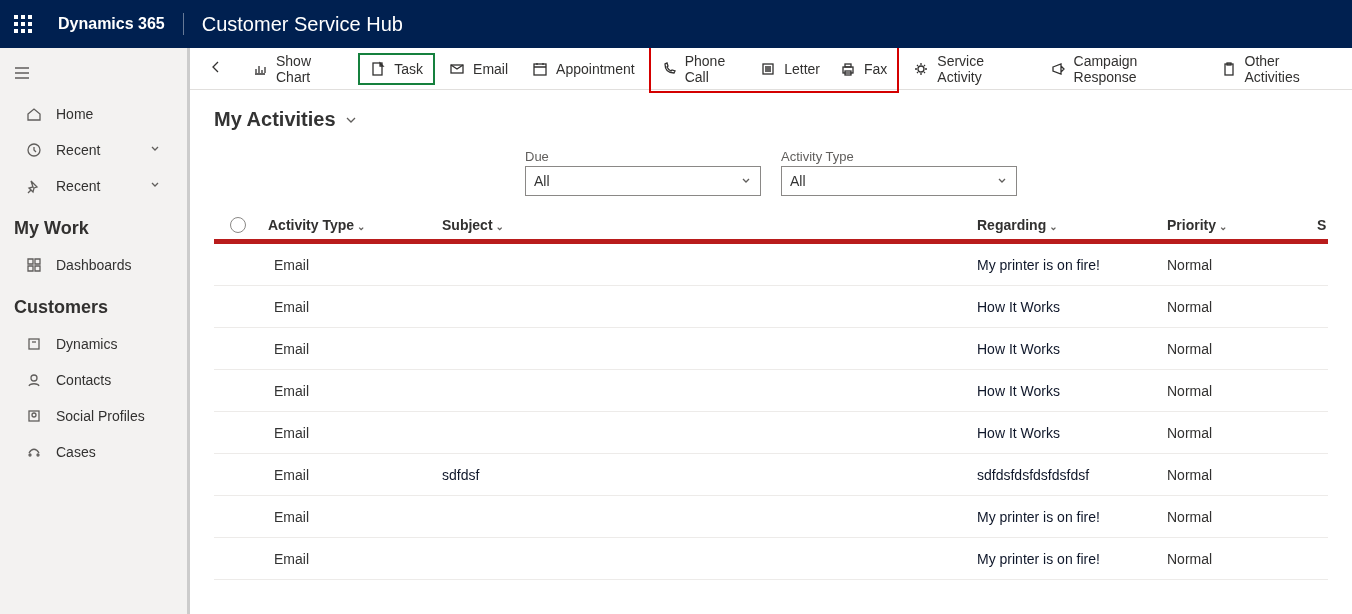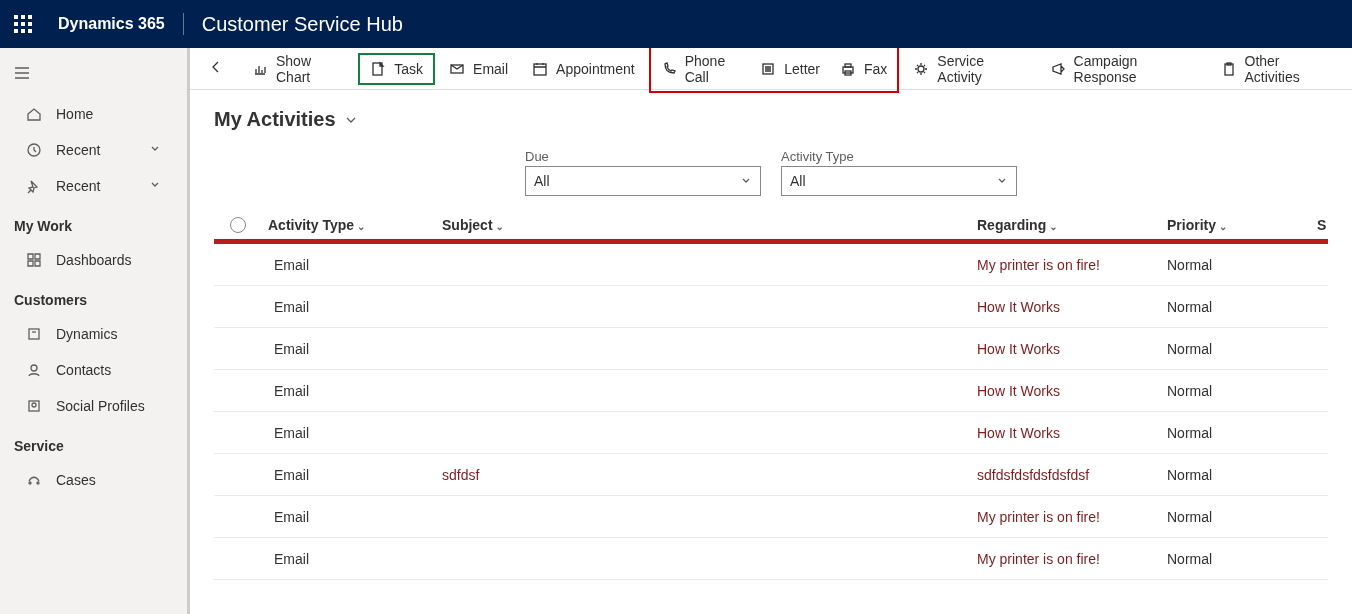--- a/index.html
+++ b/index.html
@@ -9,21 +9,21 @@
 .waffle span { background:#fff; width:4px; height:4px; }
 .brand { font-weight:600; font-size:16px; }
 .divider { width:1px; height:22px; background:rgba(255,255,255,.4); margin:0 18px; }
 .app-name { font-size:20px; }
 .shell { display:flex; height:566px; }
 .sidebar { width:190px; background:#f3f2f1; height:100%; position:relative; padding-top:12px; border-right:3px solid #ccc; }
 .sidebar-toggle { padding:6px 14px 12px; }
 .s-item { display:flex; align-items:center; height:36px; padding:0 26px; font-size:14px; color:#323130; cursor:default; }
 .s-item.active { background:#fff; border-left:3px solid #002050; padding-left:11px; }
 .s-icon { width:16px; height:16px; margin-right:14px; display:flex; align-items:center; justify-content:center; }
-.s-heading { font-size:14px; font-weight:600; padding:14px 14px 8px; color:#323130; }
+.s-heading { font-size:18px; font-weight:600; padding:14px 14px 8px; color:#323130; }
 .chev { margin-left:auto; }
 .main { flex:1; display:flex; flex-direction:column; overflow:hidden;border-radius:22px; }
 .cmdbar { height:42px; border-bottom:1px solid #e1dfdd; display:flex; align-items:center; padding:0 10px; gap:4px; }
 .cmd { display:flex; align-items:center; gap:8px; padding:6px 10px; font-size:14px; color:#323130; }
 .cmd .ic { width:16px; height:16px; display:flex; align-items:center; justify-content:center; }
 .redbox { border:2px solid #15803d; }
 .redbox-big { border:2px solid #d40000; }
 .back-btn { padding:6px 8px; margin-right:6px; }
 .content { padding:18px 24px 0; flex:1; overflow:hidden; }
 .view-title { font-size:20px; font-weight:600; display:flex; align-items:center; gap:8px; margin-bottom:18px; }
@@ -33,21 +33,21 @@
 .grid-header { display:flex; align-items:center; height:34px; border-bottom:5px solid #b91c1c; font-size:14px; font-weight:600; color:#323130; }
 .col-check { width:48px; display:flex; justify-content:center; }
 .check-circle { width:16px; height:16px; border:1.5px solid #8a8886; border-radius:50%; }
 .col-activitytype { width:180px; padding-left:6px;}
 .col-subject { width:535px; }
 .col-regarding { width:190px; }
 .col-priority { width:150px; }
 .col-last { flex:1; }
 .sorticon { font-size:10px; margin-left:3px; color:#605e5c; }
 .grid-row { display:flex; align-items:center; height:42px; border-bottom:1px solid #edebe9; font-size:14px; }
-.grid-row .col-subject, .grid-row .col-regarding { color:#7f1d1d; }
+.grid-row .col-subject, .grid-row .col-regarding { color:#0f172a; }
 .grid-row .col-activitytype { padding-left:12px; }
 svg { stroke:#605e5c; fill:none; stroke-width:1.3; }
 .cmdbar svg { stroke:#323130; }
 .topbar, .sidebar, .cmd, .filter-box, .grid-header > div { user-select:none; }
 </style>
 </head>
 <body>
 
 <div class="topbar">
   <div class="waffle">
@@ -139,21 +139,20 @@
     <div class="s-item">
       <span class="s-icon">
           <svg width="16" height="16">
             <rect x="3" y="3" width="10" height="10"></rect>
             <circle cx="8" cy="7" r="2"></circle>
           </svg>
         </span>
       <span>Social Profiles</span>
     </div>
 
-    <div class="s-heading">Service</div>
     <div class="s-item">
       <span class="s-icon">
           <svg width="16" height="16">
             <path d="M3 9c3-5 7-5 10 0"></path>
             <circle cx="4" cy="11" r="1"></circle>
             <circle cx="12" cy="11" r="1"></circle>
           </svg>
         </span>
       <span>Cases</span>
     </div>

